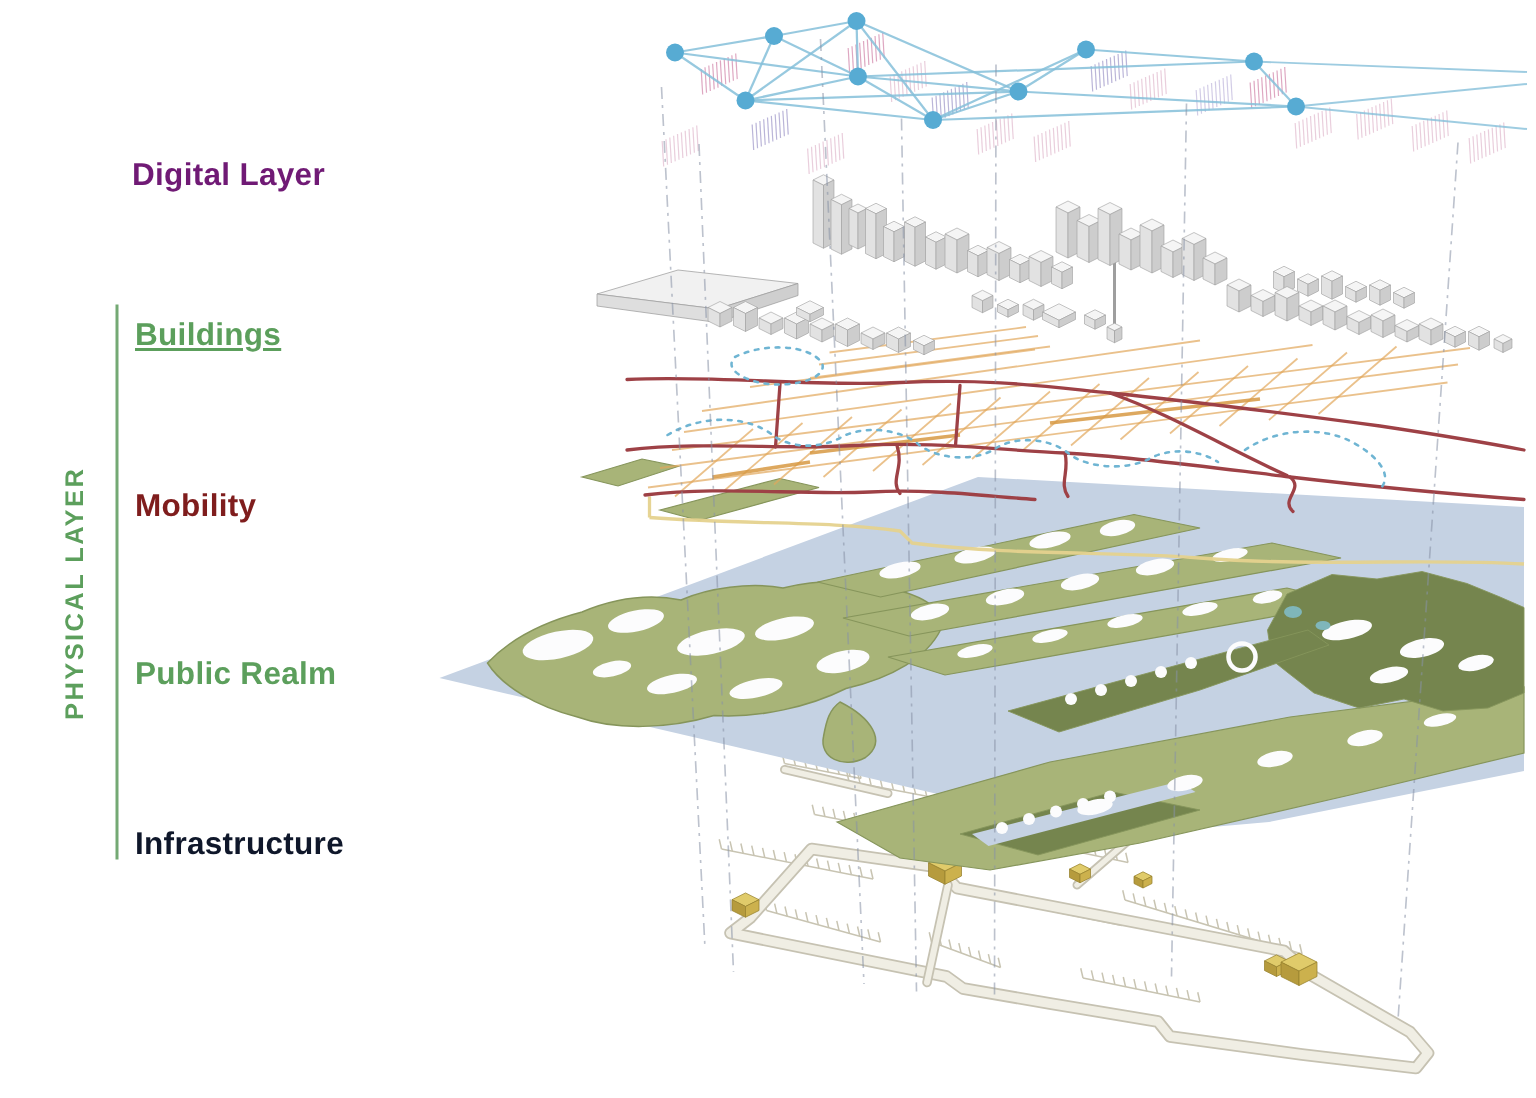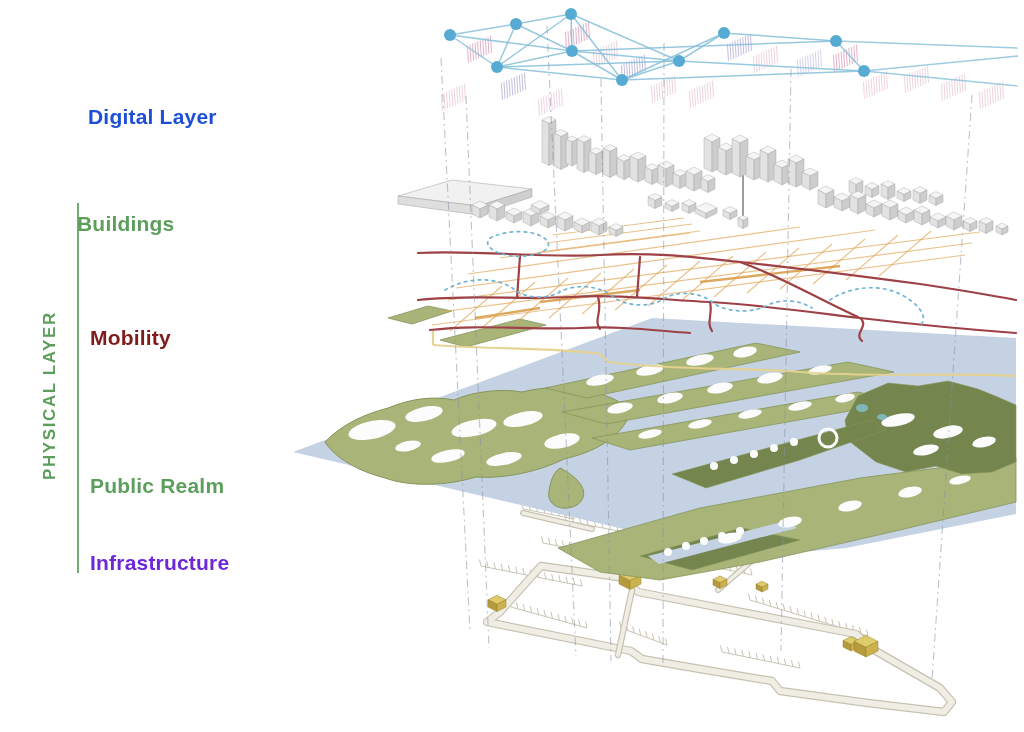--- a/index.html
+++ b/index.html
@@ -1,43 +1,43 @@
 <!DOCTYPE html>
 <html><head>
 <meta charset="utf-8">
 <style>
   html,body{margin:0;padding:0;background:#ffffff;}
   #stage{position:relative;width:1024px;height:732px;background:#ffffff;overflow:hidden;
          font-family:"Liberation Sans",sans-serif;}
   #diagram{position:absolute;left:0;top:0;width:1024px;height:732px;}
   .label{position:absolute;font-weight:bold;font-size:21px;letter-spacing:.2px;white-space:nowrap;}
   #digital-label{left:88px;top:105px;}
-  #buildings-label{left:77px;top:212px;}
+  #buildings-label{left:90px;top:212px;text-decoration:underline;}
   #mobility-label{left:90px;top:326px;}
   #publicrealm-label{left:90px;top:438px;}
   #infrastructure-label{left:90px;top:551px;}
   #physical-group{position:absolute;left:40px;top:301px;height:190px;writing-mode:vertical-rl;
       transform:rotate(180deg);font-weight:bold;font-size:17px;letter-spacing:1.6px;text-align:center;}
   #vline{position:absolute;left:77px;top:203px;width:2px;height:370px;}
 </style>
 </head>
 <body>
 
 <div id="stage">
 
-  <div id="digital-label" class="label" style="color: #1d4ed8;">Digital Layer</div>
+  <div id="digital-label" class="label" style="color: #701a75;">Digital Layer</div>
 
   <div id="physical-group" class="green-label" style="color: rgb(92, 159, 92);">PHYSICAL LAYER</div>
 
   <div id="vline" style="background: rgb(116, 169, 116);"></div>
 
   <div id="buildings-label" class="label green-label" style="color: rgb(92, 159, 92);">Buildings</div>
   <div id="mobility-label" class="label green-label" style="color: #7f1d1d;">Mobility</div>
-  <div id="publicrealm-label" class="label green-label" style="color: rgb(92, 159, 92); margin-top: 36px;">Public Realm</div>
-  <div id="infrastructure-label" class="label green-label" style="color: #6d28d9;">Infrastructure</div>
+  <div id="publicrealm-label" class="label green-label" style="color: rgb(92, 159, 92);">Public Realm</div>
+  <div id="infrastructure-label" class="label green-label" style="color: #0f172a;">Infrastructure</div>
 
   <svg id="diagram" viewBox="0 0 1024 732">
     <g id="g-infra">
         <g>
           <line x1="523" y1="509" x2="574" y2="519" stroke="#c8c4b2" stroke-width="1"></line>
           <line x1="523" y1="509" x2="521.5" y2="502.5" stroke="#c8c4b2" stroke-width="1"></line>
           <line x1="530.2857142857143" y1="510.42857142857144" x2="528.7857142857143" y2="503.92857142857144" stroke="#c8c4b2" stroke-width="1"></line>
           <line x1="537.5714285714286" y1="511.85714285714283" x2="536.0714285714286" y2="505.35714285714283" stroke="#c8c4b2" stroke-width="1"></line>
           <line x1="544.8571428571429" y1="513.2857142857143" x2="543.3571428571429" y2="506.78571428571433" stroke="#c8c4b2" stroke-width="1"></line>
           <line x1="552.1428571428571" y1="514.7142857142857" x2="550.6428571428571" y2="508.21428571428567" stroke="#c8c4b2" stroke-width="1"></line>

